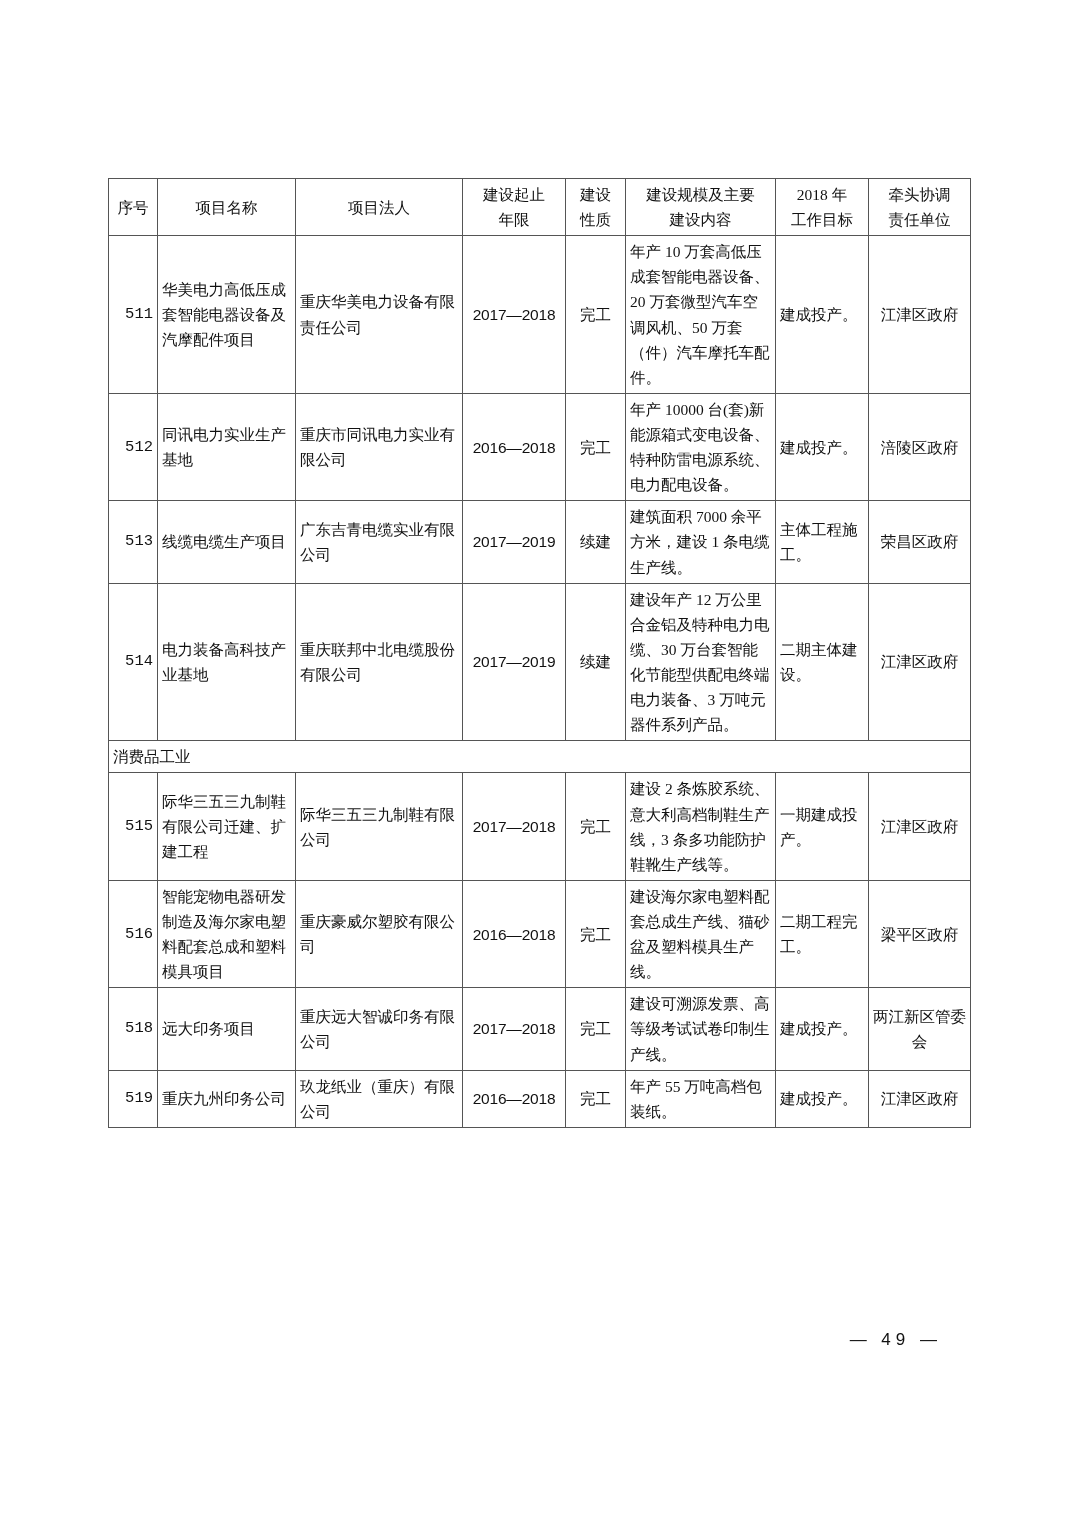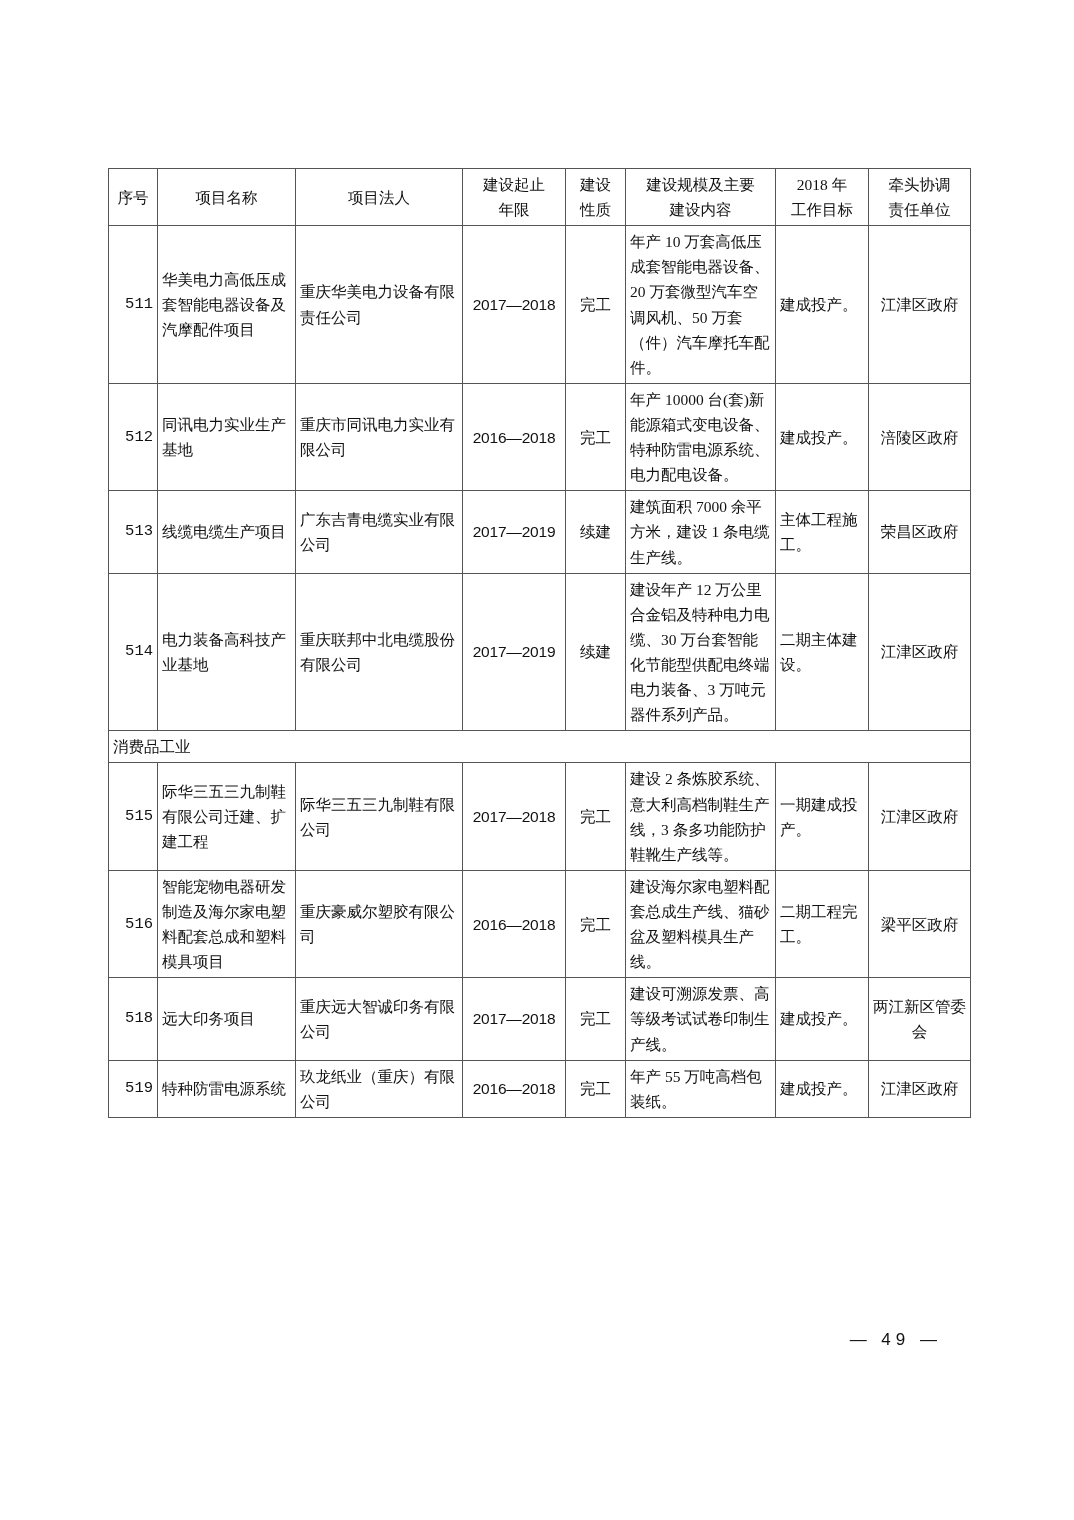--- a/index.html
+++ b/index.html
@@ -18,21 +18,21 @@
   .page {
     position: absolute;
     left: 0;
     top: 0;
     width: 1074px;
     height: 1520px;
   }
   table.project-table {
     position: absolute;
     left: 108px;
-    top: 168px;
+    top: 178px;
     width: 862px;
     border-collapse: collapse;
     table-layout: fixed;
   }
   table.project-table td,
   table.project-table th {
     border: 1px solid #555555;
     padding: 3px 4px;
     vertical-align: middle;
     font-weight: normal;
@@ -194,21 +194,21 @@
           <td class="name">远大印务项目</td>
           <td class="legal">重庆远大智诚印务有限公司</td>
           <td class="term">2017—2018</td>
           <td class="type">完工</td>
           <td class="scale">建设可溯源发票、高等级考试试卷印制生产线。</td>
           <td class="goal">建成投产。</td>
           <td class="unit">两江新区管委会</td>
         </tr>
         <tr>
           <td class="seq">519</td>
-          <td class="name">特种防雷电源系统</td>
+          <td class="name">重庆九州印务公司</td>
           <td class="legal">玖龙纸业（重庆）有限公司</td>
           <td class="term">2016—2018</td>
           <td class="type">完工</td>
           <td class="scale">年产 55 万吨高档包装纸。</td>
           <td class="goal">建成投产。</td>
           <td class="unit">江津区政府</td>
         </tr>
       </tbody>
   </table>
 

